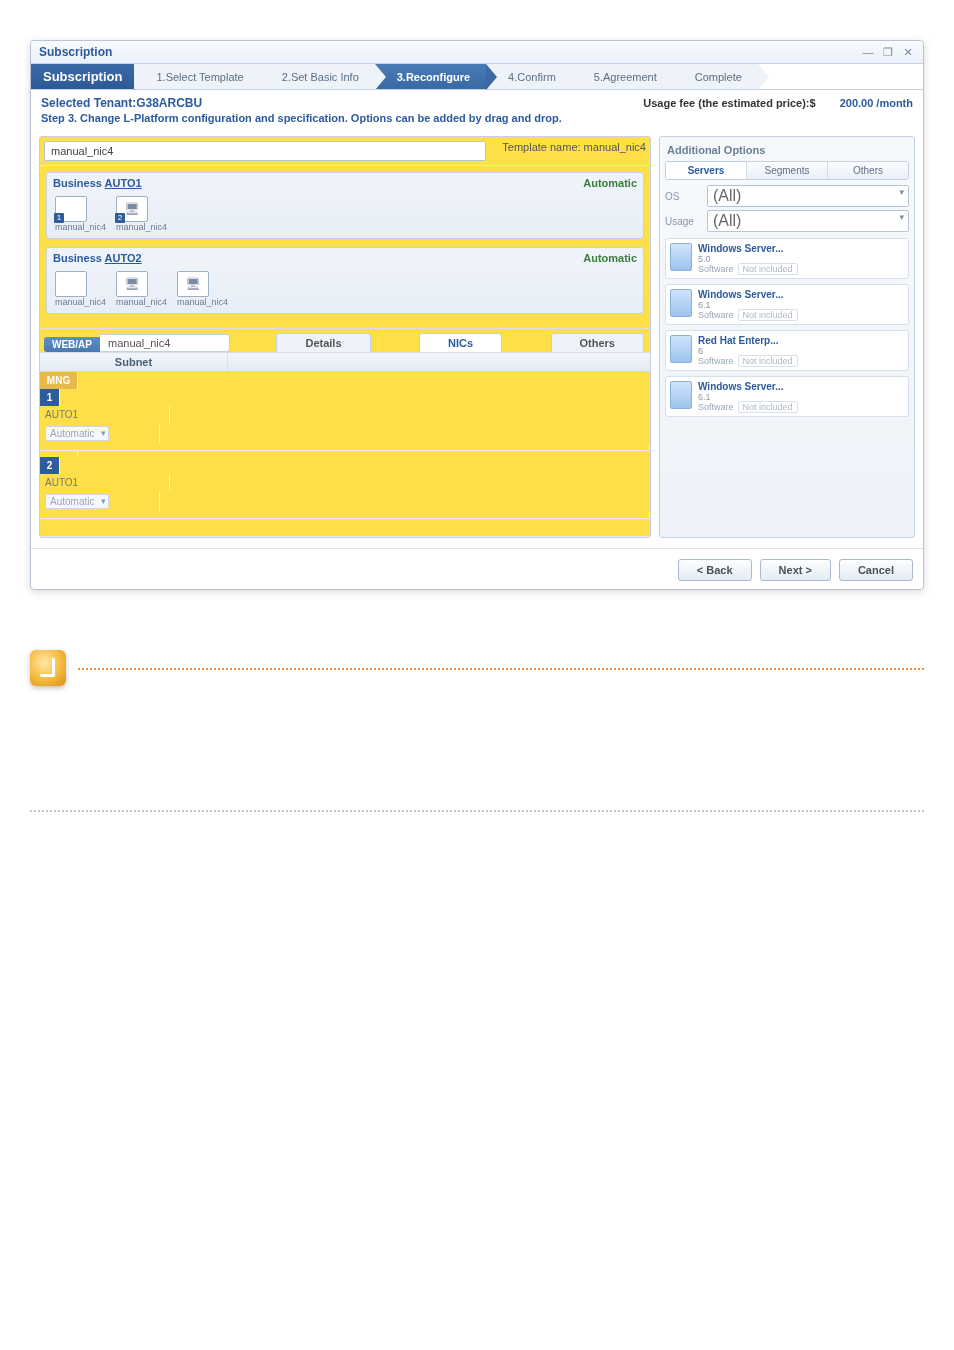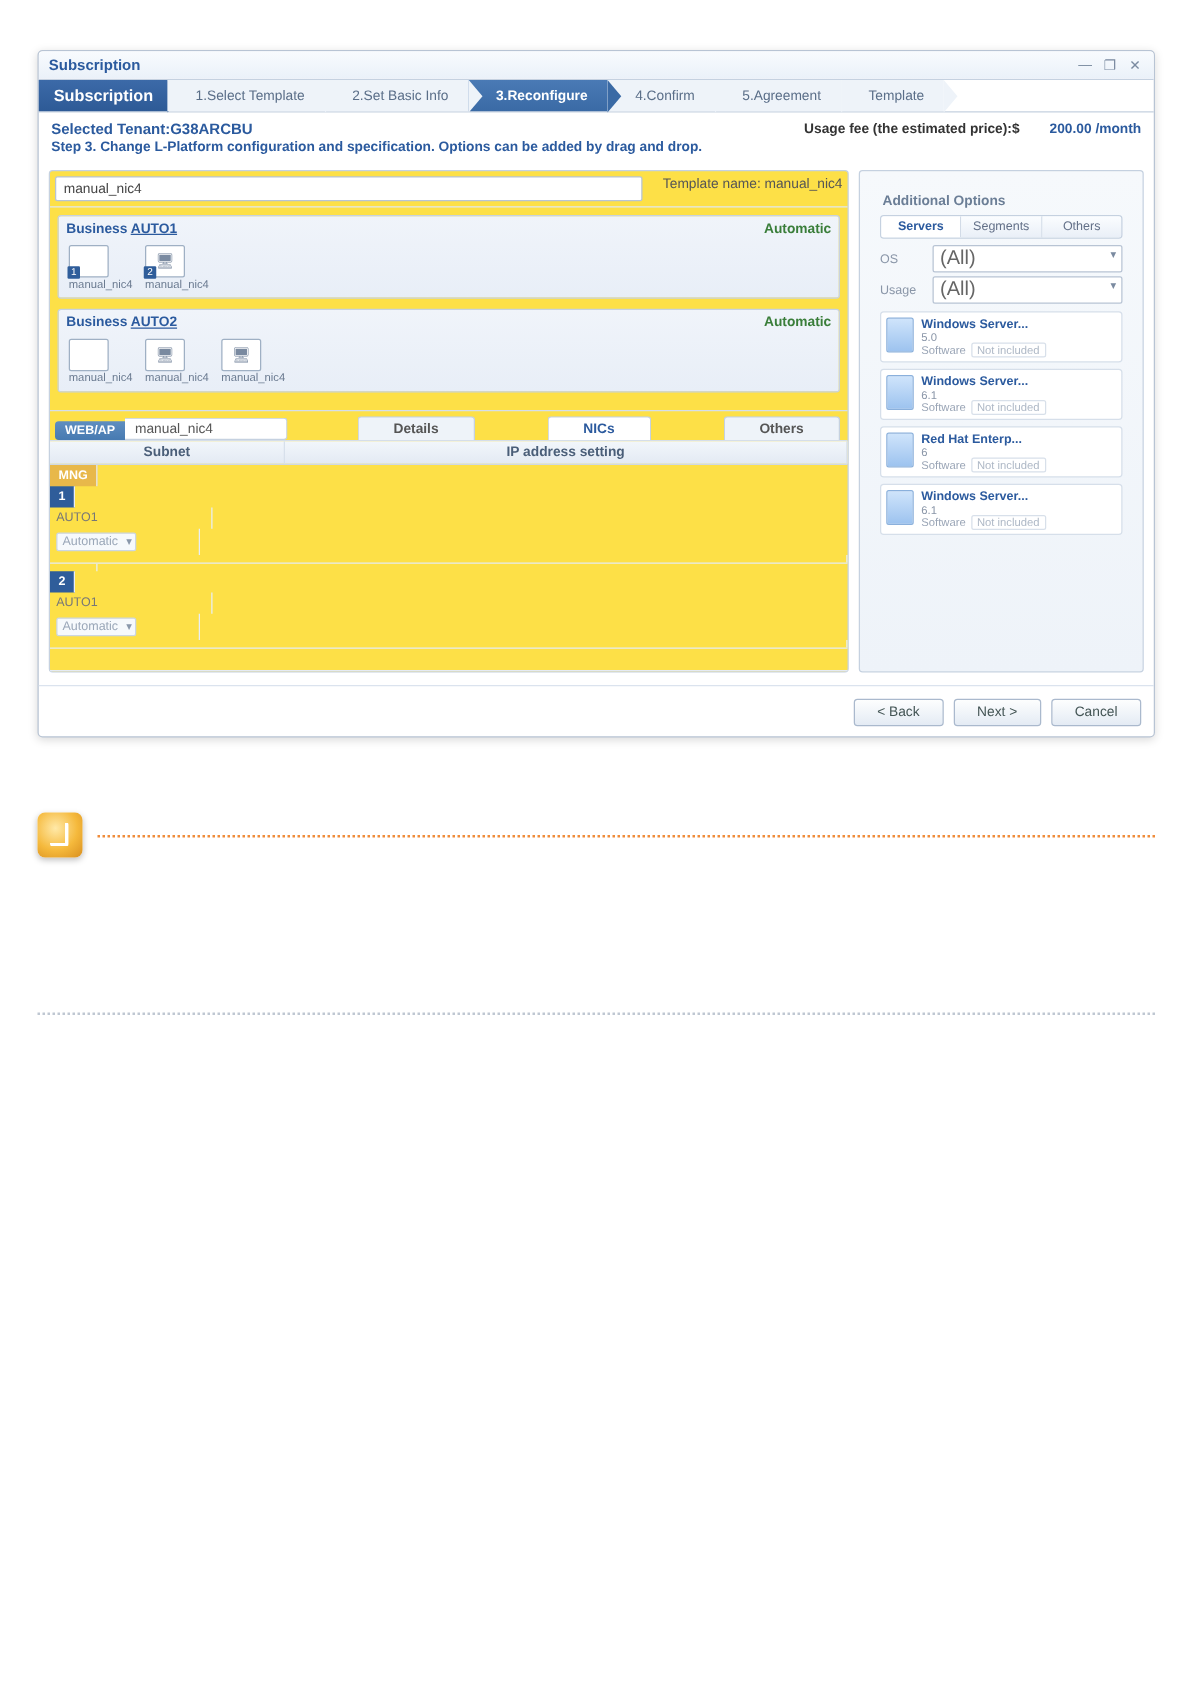--- a/index.html
+++ b/index.html
@@ -50,40 +50,40 @@
   .th { flex:1; text-align:center; font-weight:bold; color:#4a5e78; padding:3px; font-size:11px; border-right:1px solid #d7e0eb; }
   .tr { display:flex; border-bottom:1px solid #e5ebf3;flex-direction:column; }
   .td { padding:3px 5px; border-right:1px solid #e8eef5; font-size:10px; color:#777; display:flex; align-items:center; gap:4px; }
   .td.c1 { width:38px; background:#e8b84a; color:#fff; font-weight:bold; justify-content:center; }
   .td.cidx { width:20px; background:#2f5d9a; color:#fff; justify-content:center; font-weight:bold; }
   .td.cname { width:130px; }
   .td.cmode { width:120px; }
   .td.cip { flex:1; }
   .sel { border:1px solid #cbd6e3; border-radius:2px; padding:1px 14px 1px 4px; background:#f6f9fc; color:#9aa7b8; position:relative; font-size:10px; }
   .sel::after { content:"▾"; position:absolute; right:3px; top:1px; font-size:9px; color:#8a98ab; }
-  .right-panel { width:228px; border:1px solid #c5d1e0; border-radius:3px; background:linear-gradient(#f6f9fc,#eef3f9); padding:16px; }
+  .right-panel { width:256px; border:1px solid #c5d1e0; border-radius:3px; background:linear-gradient(#f6f9fc,#eef3f9); padding:5px; }
   .rp-title { color:#6b7e96; font-weight:bold; font-size:11px; padding:2px 2px 5px; }
   .rp-tabs { display:flex; border:1px solid #c5d1e0; border-radius:3px; overflow:hidden; margin-bottom:5px; }
   .rp-tab { flex:1; text-align:center; padding:3px 2px; font-size:10px; color:#637088; background:linear-gradient(#fbfdff,#e9eff7); border-right:1px solid #d2dbe7; cursor:pointer; }
   .rp-tab.active { background:#fff; color:#2b5a9e; font-weight:bold; }
   .rp-tab:last-child { border-right:0; }
   .filter { display:flex; align-items:center; gap:6px; margin:3px 0; }
   .filter label { width:36px; color:#8a96a8; font-size:10px; }
   .filter .sel2 { flex:1; border:1px solid #b8c4d4; border-radius:2px; background:#fff; padding:1px 14px 1px 5px; font-size:16px; color:#666; position:relative; }
   .filter .sel2::after { content:"▾"; position:absolute; right:4px; top:1px; font-size:9px; color:#7a8aa0; }
   .srv-list { margin-top:6px; }
   .srv-item { display:flex; gap:6px; border:1px solid #d6dfea; border-radius:3px; padding:4px; margin-bottom:5px; background:#fff; align-items:flex-start; }
   .srv-ico { width:22px; height:28px; background:linear-gradient(#cfe4fb,#9dc3ef); border:1px solid #8ab0dc; border-radius:2px; }
   .srv-info { flex:1; font-size:10px; }
   .srv-info .n { color:#2b5a9e; font-weight:bold; }
   .srv-info .sub { color:#8a96a8; font-size:9px; }
   .srv-info .sw { color:#9aa5b6; font-size:9px; }
   .srv-info .sw .na { border:1px solid #d8e0ea; padding:0 4px; border-radius:2px; margin-left:4px; color:#aeb8c6; }
   .footer { display:flex; justify-content:flex-end; gap:8px; padding:10px 10px 8px; border-top:1px solid #dbe3ee; margin-top:4px; }
-  .btn { border:1px solid #aab9cd; background:linear-gradient(#fdfefe,#e4ebf4); border-radius:3px; padding:4px 18px; font-size:11px; color:#455; cursor:pointer; font-weight:normal; }
+  .btn { border:1px solid #aab9cd; background:linear-gradient(#fdfefe,#e4ebf4); border-radius:3px; padding:4px 18px; font-size:11px; color:#455; cursor:pointer; font-weight:bold; }
   .logo-row { margin-top:60px; }
   .logo { width:36px; height:36px; border-radius:6px; background:radial-gradient(circle at 40% 35%, #ffe9a8 0%, #f5b93c 55%, #d98f1f 100%); box-shadow: 0 2px 5px rgba(0,0,0,.25); position:relative; }
   .logo::after{content:""; position:absolute; left:10px; top:8px; width:12px; height:16px; border:3px solid #fff; border-radius:2px; border-top:0; border-left:0;}
   .dots { border-top: 2px dotted #f08c3a; margin-top:-18px; margin-left:48px; height:0; }
   .dots.gray { border-top: 2px dotted #bfc7d2; margin: 100px 30px 60px; }
 </style>
 </head>
 <body>
 
 <div class="page">
@@ -97,21 +97,21 @@
       </div>
     </div>
 
     <div class="wizard">
       <div class="wiz-title">Subscription</div>
       <div class="wiz-step">1.Select Template</div>
       <div class="wiz-step">2.Set Basic Info</div>
       <div class="wiz-step active">3.Reconfigure</div>
       <div class="wiz-step">4.Confirm</div>
       <div class="wiz-step">5.Agreement</div>
-      <div class="wiz-step">Template</div>
+      <div class="wiz-step">Complete</div>
     </div>
 
     <div class="info-row">
       <div class="tenant">Selected Tenant:G38ARCBU</div>
       <div class="usage">
         <span>Usage fee (the estimated price):$</span><span class="price">200.00 /month</span>
       </div>
     </div>
     <div class="step-desc">Step 3. Change L-Platform configuration and specification. Options can be added by drag and drop.</div>
 
@@ -173,21 +173,20 @@
               <span class="srv-name">manual_nic4</span>
               <span class="tab">Details</span>
               <span class="tab active">NICs</span>
               <span class="tab">Others</span>
             </div>
 
             <div class="subpanel">
               <div class="nic-table">
                 <div class="tbl-head">
                   <div class="th" style="flex:0 0 188px">Subnet</div>
-                  <div class="th">IP address setting</div>
                 </div>
                 <div class="tr">
                   <div class="td c1">MNG</div>
                   <div class="td cidx">1</div>
                   <div class="td cname">AUTO1</div>
                   <div class="td cmode">
                       <span class="sel">Automatic</span>
                     </div>
                   <div class="td cip"></div>
                 </div>

